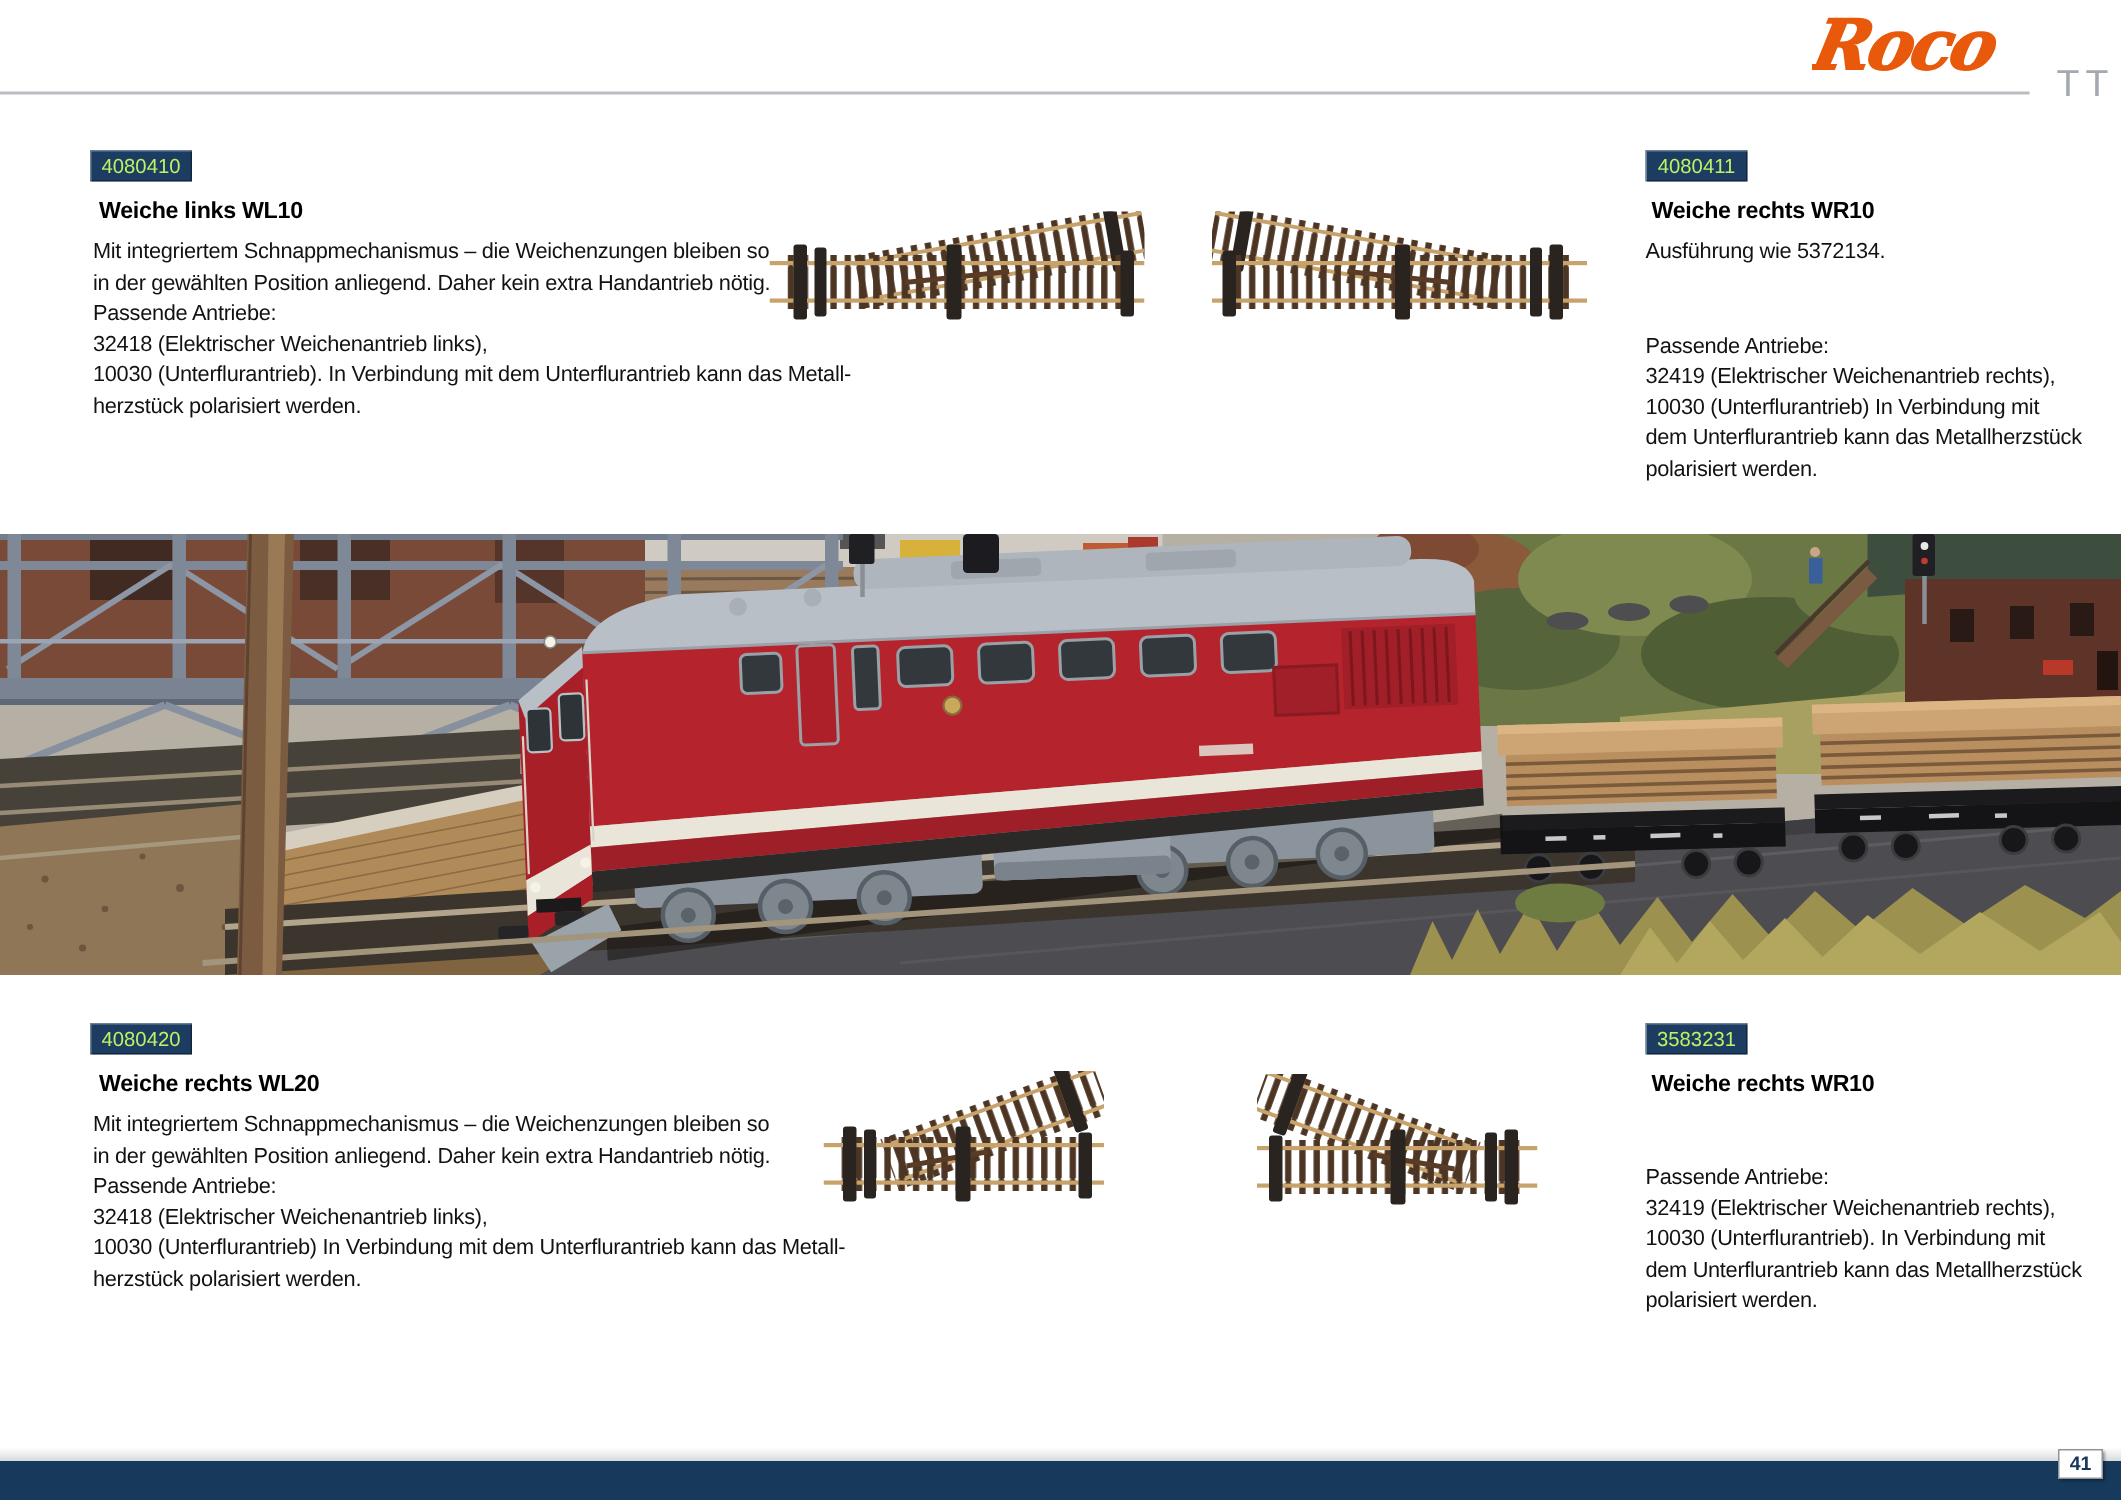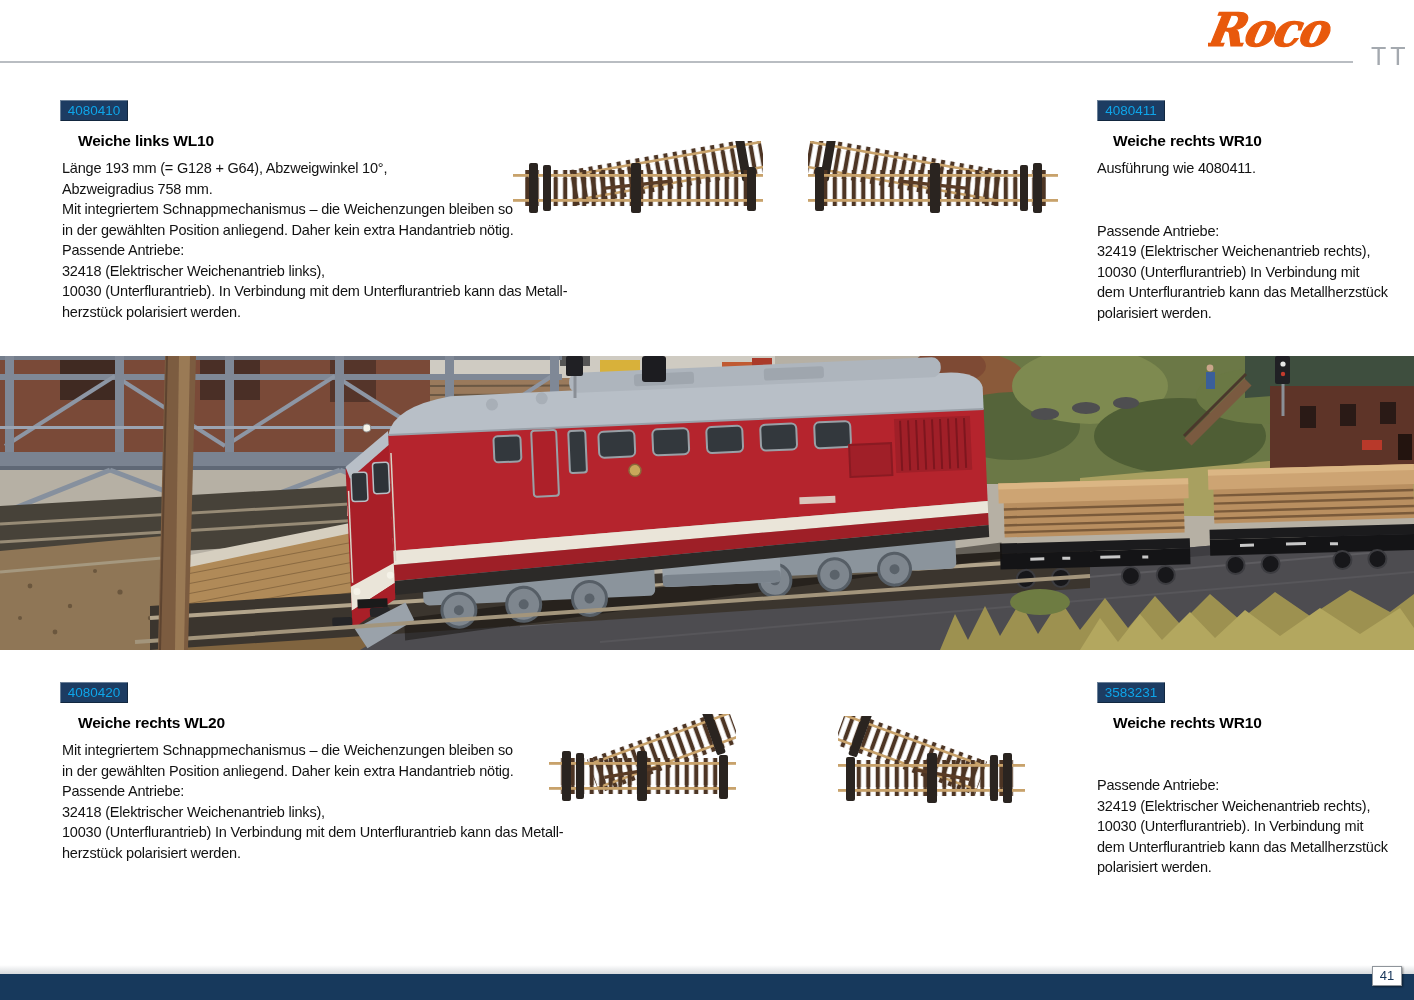--- a/index.html
+++ b/index.html
@@ -6,71 +6,69 @@
   .page{position:relative;width:1414px;height:1000px;background:#ffffff;overflow:hidden;
         font-family:"Liberation Sans", sans-serif;color:#111;}
 
   
   .header-rule{position:absolute;left:0;top:61px;width:1353px;height:2px;background:#b9bdc2;}
   .logo-svg{position:absolute;left:1208px;top:2px;width:170px;height:58px;}
   .scale-label{position:absolute;left:1371px;top:42px;font-size:25px;letter-spacing:4px;
                color:#a4a9af;font-weight:400;}
 
   
-  .badge{position:absolute;width:68px;height:21px;background:#1d3c62;color:#0ea5e9;
+  .badge{position:absolute;width:68px;height:21px;background:#1d3c62;color:#bef264;
          font-size:13.5px;line-height:21px;text-align:center;
          box-shadow:inset 1px 1px 0 rgba(255,255,255,.35), inset -1px -1px 0 rgba(0,0,0,.35);}
   .block{position:absolute;font-size:14.5px;line-height:20.5px;letter-spacing:-0.2px;color:#121212;}
-  .block h3{margin:0 0 7px 16px;font-size:15.5px;line-height:20px;letter-spacing:-0.2px;color:#000;}
+  .block h3{margin:0 0 7px 4px;font-size:15.5px;line-height:20px;letter-spacing:-0.2px;color:#000;}
   .para{margin:0;white-space:pre-line;}
   .para.gap-lg{margin-top:42px;}
 
   
   .turnout{position:absolute;}
   .turnout.mirrored{transform:scaleX(-1);}
 
   
   .photo{position:absolute;left:0;top:356px;width:1414px;height:294px;}
 
   
   .footer-shadow{position:absolute;left:0;top:965px;width:1414px;height:9px;
                  background:linear-gradient(#ffffff,#d7dadd);}
   .footer-bar{position:absolute;left:0;top:974px;width:1414px;height:26px;background:#17395c;}
   .page-number{position:absolute;left:1372px;top:966px;width:28px;height:18px;background:#fff;
-               border:1px solid #8f959b;color:#17365a;font-size:13px;font-weight:normal;
+               border:1px solid #8f959b;color:#17365a;font-size:13px;font-weight:bold;
                text-align:center;line-height:18px;box-shadow:1px 1px 2px rgba(0,0,0,.45);}
 </style>
 </head>
 <body>
 
 <div class="page">
 
   <div class="header-rule"></div>
   <svg class="logo-svg" viewBox="0 0 170 58">
     <text x="8" y="44" transform="skewX(-12)" font-family="DejaVu Serif, serif" font-style="italic" font-weight="bold" font-size="46" letter-spacing="-2" fill="#e8590c" stroke="#e8590c" stroke-width="1.2">Roco</text>
   </svg>
   <div class="scale-label">TT</div>
 
   <div class="badge" style="left:60px;top:100px">4080410</div>
   <div class="block" style="left:62px;top:131px;width:560px">
     <h3>Weiche links WL10</h3>
-    <p class="para">Länge 193 mm (= G128 + G64), Abzweigwinkel 10°,
-Abzweigradius 758 mm.</p>
     <p class="para">Mit integriertem Schnappmechanismus – die Weichenzungen bleiben so
 in der gewählten Position anliegend. Daher kein extra Handantrieb nötig.</p>
     <p class="para">Passende Antriebe:</p>
     <p class="para">32418 (Elektrischer Weichenantrieb links),</p>
     <p class="para">10030 (Unterflurantrieb). In Verbindung mit dem Unterflurantrieb kann das Metall-
 herzstück polarisiert werden.</p>
   </div>
 
   <div class="badge" style="left:1097px;top:100px">4080411</div>
   <div class="block" style="left:1097px;top:131px;width:300px">
     <h3>Weiche rechts WR10</h3>
-    <p class="para">Ausführung wie 4080411.</p>
+    <p class="para">Ausführung wie 5372134.</p>
     <p class="para gap-lg">Passende Antriebe:
 32419 (Elektrischer Weichenantrieb rechts),</p>
     <p class="para">10030 (Unterflurantrieb) In Verbindung mit
 dem Unterflurantrieb kann das Metallherzstück
 polarisiert werden.</p>
   </div>
 
   <svg class="turnout" style="left:513px;top:141px" width="250" height="78" viewBox="0 0 250 78">
     <defs>
       <pattern id="ties1" width="9.5" height="36" patternUnits="userSpaceOnUse">

